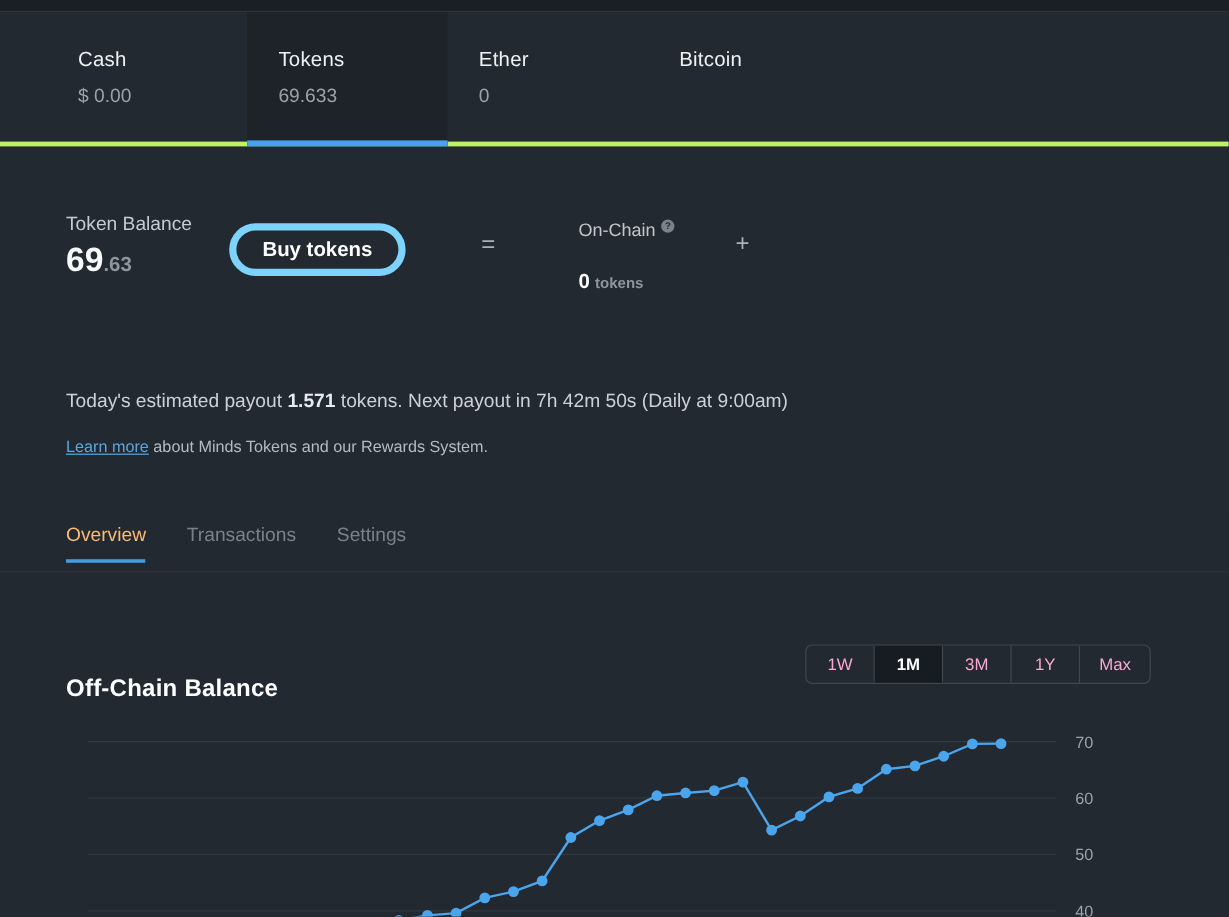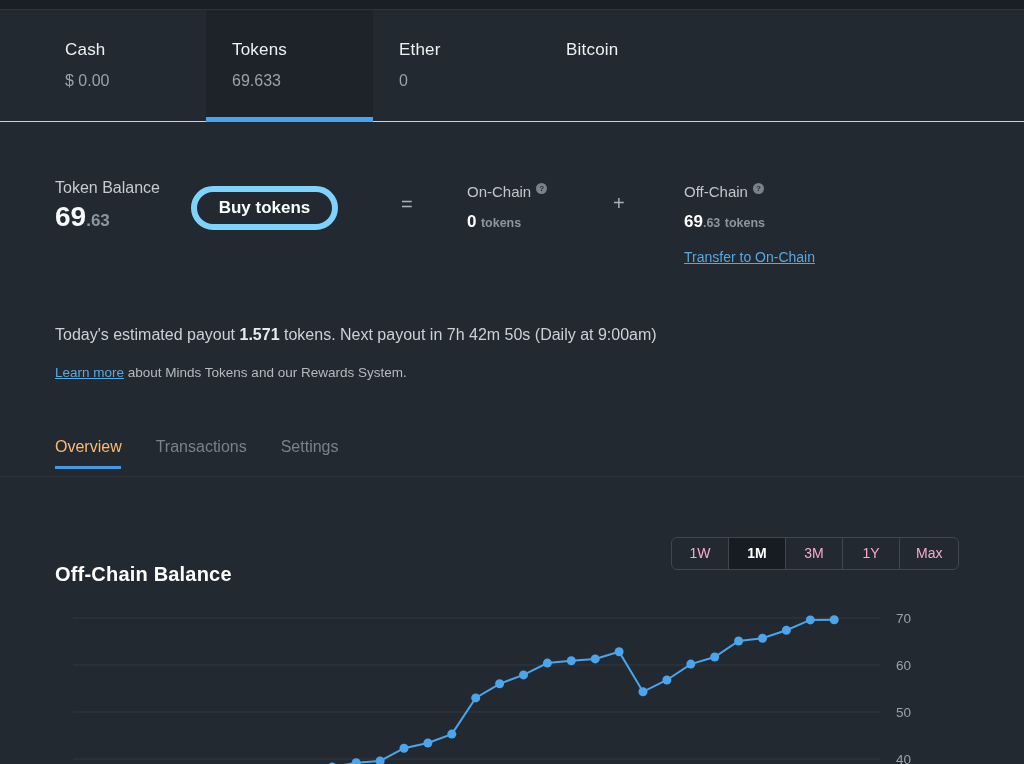--- a/index.html
+++ b/index.html
@@ -9,21 +9,21 @@
     background:#232930; color:#eef1f3; position:relative;
   }
   .app { position:absolute; inset:0; width:1024px; height:764px; background:#232930; }
 
   
   .top-strip { position:absolute; left:0; top:0; width:1024px; height:10px;
     background:#1a1f25; border-bottom:1px solid #2c333b; }
 
   
   .asset-tabs { position:absolute; left:0; top:10px; width:1024px; height:112px;
-    display:flex; padding-left:39px; border-bottom:1px solid #bef264; }
+    display:flex; padding-left:39px; border-bottom:4px solid #bef264; }
   .atab { width:167px; height:112px; padding:30px 0 0 26px; position:relative; cursor:pointer; }
   .atab-label { font-size:17px; font-weight:500; color:#eef1f3; letter-spacing:.2px; }
   .atab-value { margin-top:12px; font-size:16px; color:#9aa2ab; }
   .atab.selected { background:#1d2329; }
   .atab-underline { position:absolute; left:0; bottom:0; width:167px; height:5px; background:#45a3f1; }
 
   
   .tb-block { position:absolute; left:55px; top:179px; }
   .tb-label { font-size:16px; color:#c6cbd0; }
   .tb-value { margin-top:4px; }
@@ -32,27 +32,27 @@
 
   .buy-btn { position:absolute; left:191px; top:186px; width:147px; height:44px;
     background:transparent; border:6px solid #7dd3fc; border-radius:22px;
     color:#ffffff; font-size:17px; font-weight:bold; font-family:inherit; cursor:pointer; }
 
   .op { position:absolute; font-size:20px; color:#aab1b8; }
   .op-equals { left:401px; top:193px; }
   .op-plus { left:613px; top:192px; }
 
   .chain-block { position:absolute; top:183px; }
-  .chain-onchain { left:467px; }
+  .chain-onchain { left:482px; }
   .chain-offchain { left:684px; }
   .chain-label { font-size:15px; color:#c0c6cb; }
   .help-icon { display:inline-block; vertical-align:super; margin-left:5px;
     width:11px; height:11px; line-height:11px; border-radius:50%;
     background:#7a838b; color:#232930; font-size:8px; font-weight:bold; text-align:center; }
-  .chain-value { margin-top:12px; }
+  .chain-value { margin-top:24px; }
   .chain-big { font-size:17px; font-weight:bold; color:#ffffff; }
   .chain-unit { font-size:12.5px; font-weight:bold; color:#8d959d; }
   .transfer-link { display:inline-block; margin-top:17px; font-size:14px;
     color:#57a8e2; text-decoration:underline; cursor:pointer; }
 
   
   .payout { position:absolute; left:55px; top:326px; font-size:16px; color:#ccd1d6; }
   .payout b { color:#e8ebee; }
   .learn { position:absolute; left:55px; top:365px; font-size:13.5px; color:#b4bac0; }
   .learn a { color:#58a9e0; text-decoration:underline; cursor:pointer; }
@@ -121,30 +121,20 @@
       <span>On-Chain</span><span class="help-icon">?</span>
     </div>
     <div class="chain-value">
       <span class="chain-big">0</span>
       <span class="chain-unit">tokens</span>
     </div>
   </div>
 
   <div class="op op-plus">+</div>
 
-  <div class="chain-block chain-offchain">
-    <div class="chain-label">
-      <span>Off-Chain</span><span class="help-icon">?</span>
-    </div>
-    <div class="chain-value">
-      <span class="chain-big">69</span><span class="chain-unit">.63</span>
-      <span class="chain-unit">tokens</span>
-    </div>
-    <a class="transfer-link">Transfer to On-Chain</a>
-  </div>
 
   <p class="payout"><span>Today's estimated payout </span><b>1.571</b><span> tokens. Next payout in 7h 42m 50s (Daily at 9:00am)</span></p>
 
   <p class="learn"><a>Learn more</a><span> about Minds Tokens and our Rewards System.</span></p>
 
   <div class="sub-tabs">
     <div class="sub-tab active">Overview</div>
     <div class="sub-tab">Transactions</div>
     <div class="sub-tab">Settings</div>
   </div>

